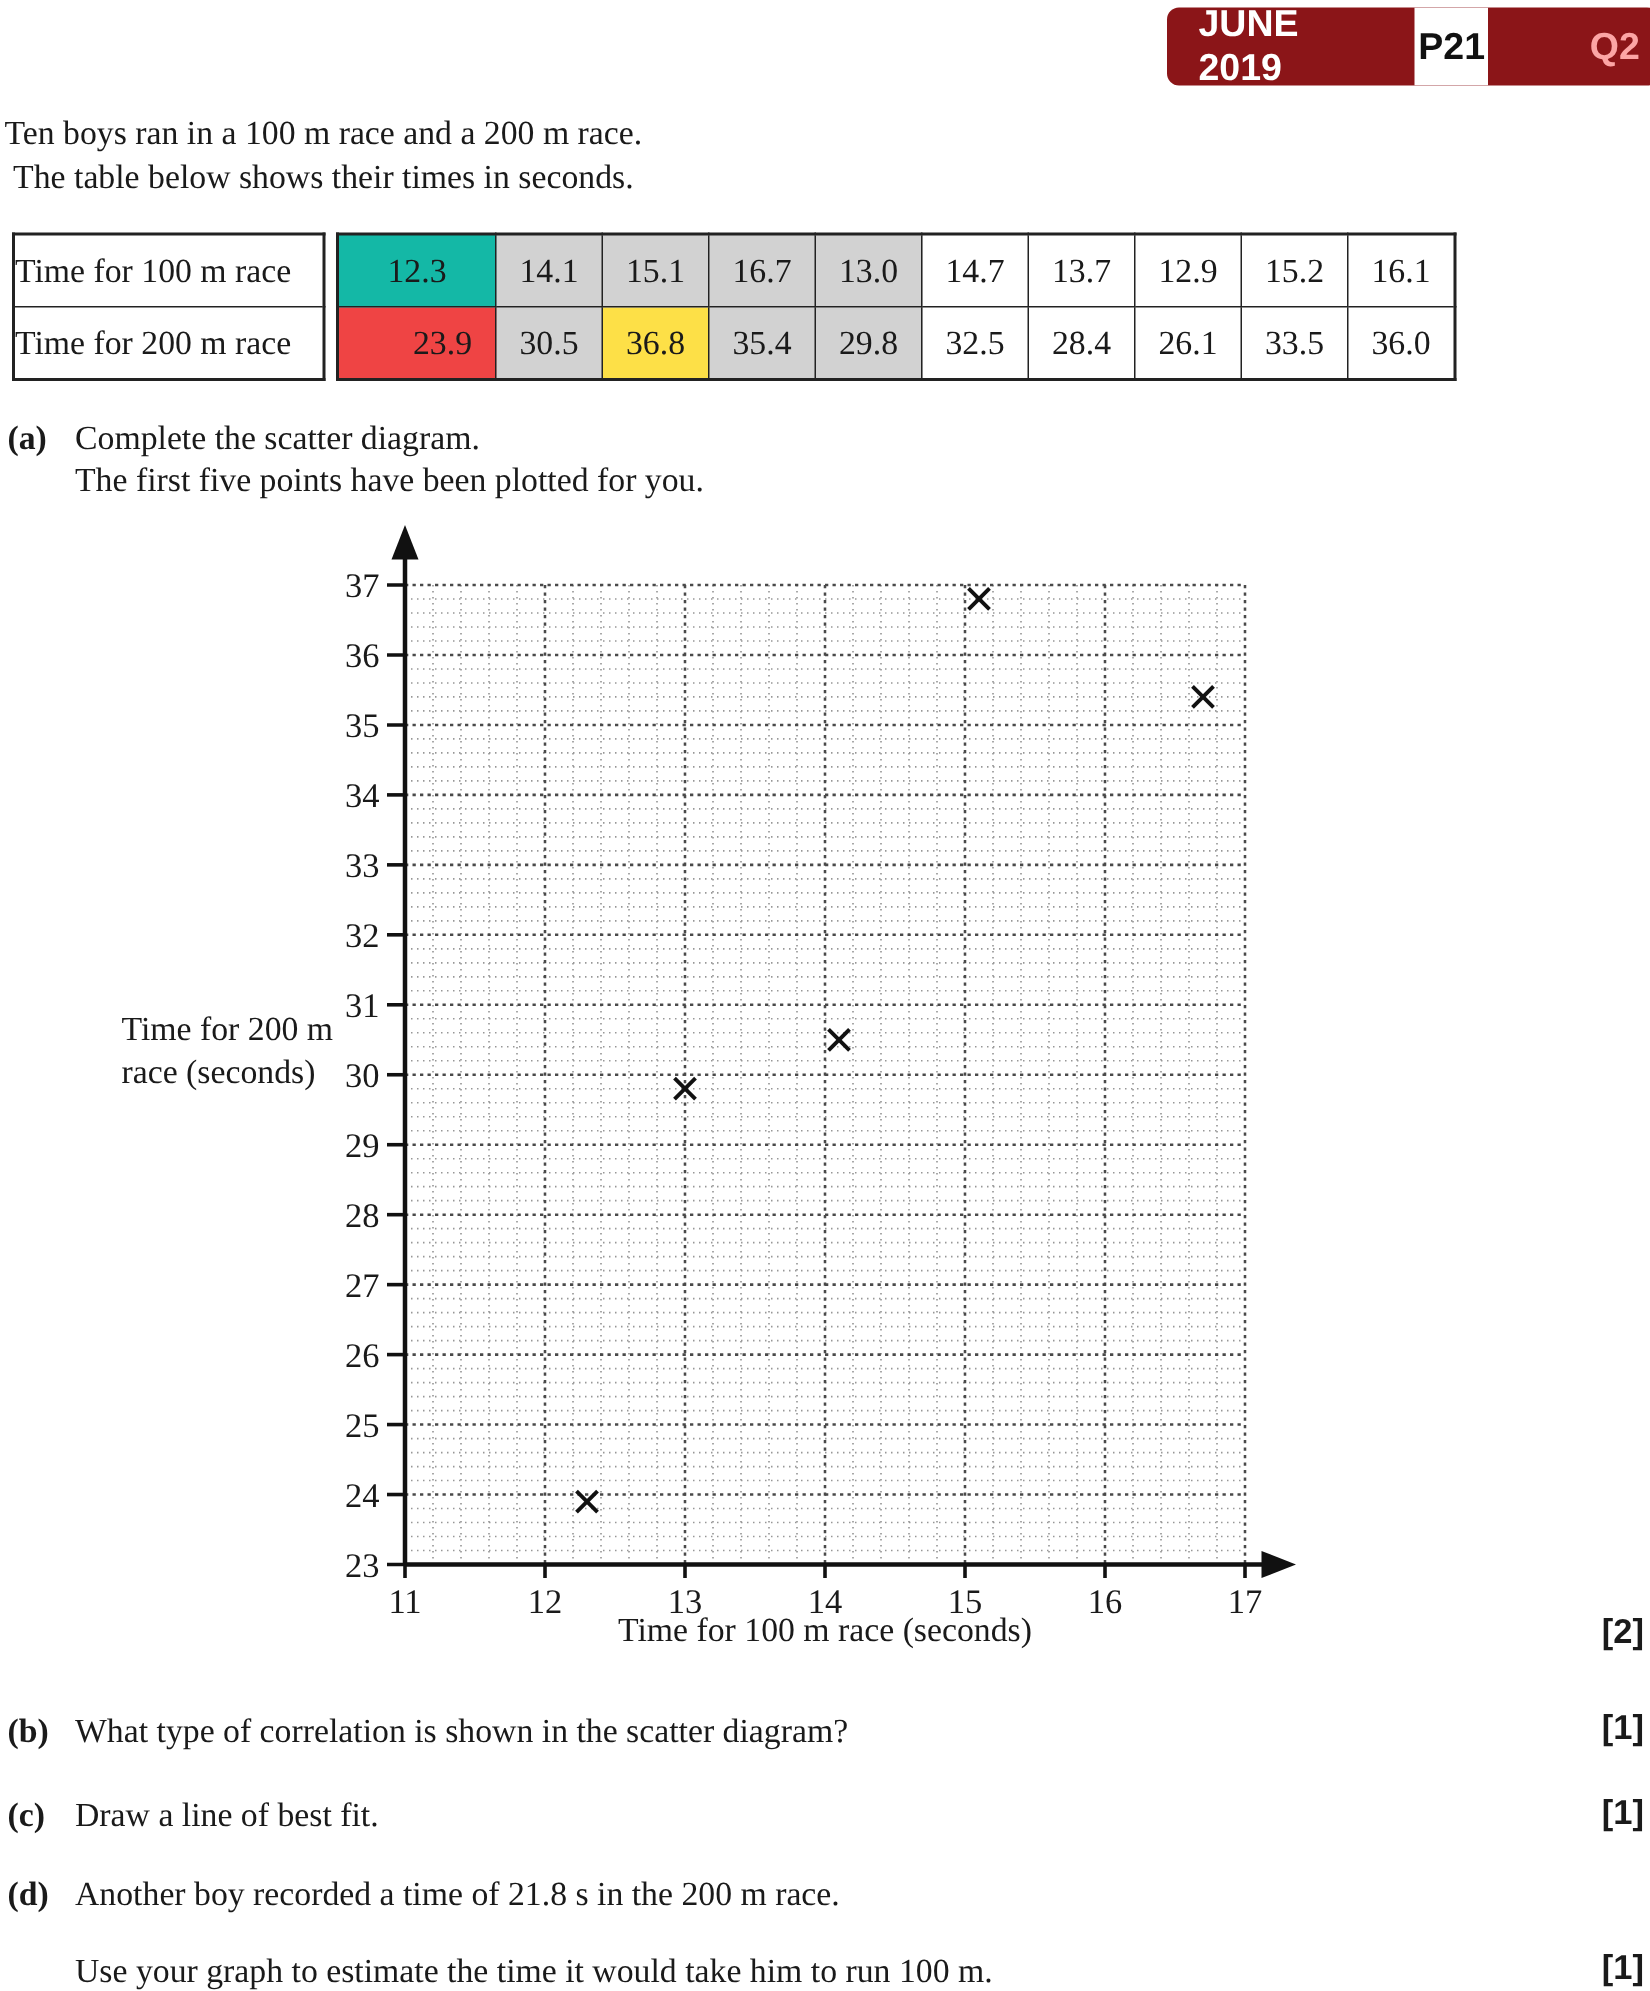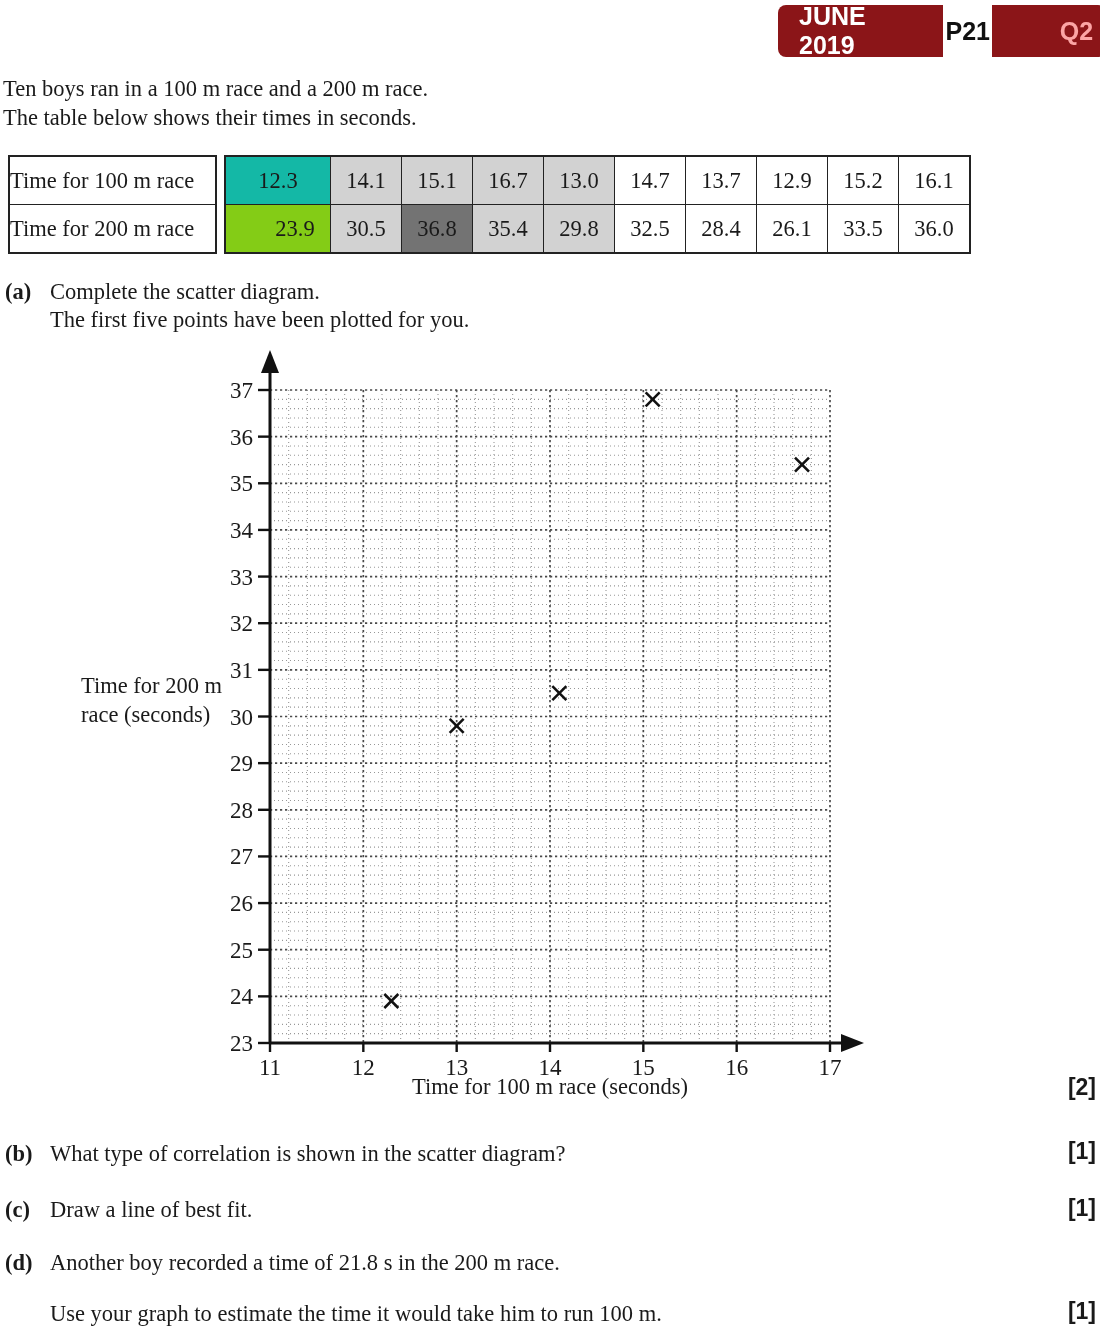--- a/index.html
+++ b/index.html
@@ -11,21 +11,21 @@
   .badge{
     position:absolute; top:5px; left:778px; height:52px; display:flex;
     border-radius:8px; overflow:hidden;
     font-family:"Liberation Sans", sans-serif; font-weight:bold; font-size:25px;gap:24px;
   }
   .badge .seg{display:flex; align-items:center; justify-content:center;}
   .seg-session{padding:0 21px;}
   .seg-paper{width:64px;}
   .seg-question{width:76px;}
   
-  .intro{position:absolute; left:3px; top:75px; font-size:22.5px; line-height:28.5px;}
+  .intro{position:absolute; left:3px; top:75px; font-size:22.5px; line-height:28.5px;text-align:center;}
   
   .tablewrap{position:absolute; left:8px; top:155px; display:flex; gap:7px;}
   table{border-collapse:collapse; font-size:22.5px;}
   table.headcol{border:2px solid #222;}
   table.datacols{border:2px solid #222;}
   th.rowhead{
     width:204px; height:45px; font-weight:normal; text-align:left;
     padding-left:0; border:1.6px solid #222;
   }
   td.val{width:68px; height:45px; text-align:center; border:1.6px solid #222;}
@@ -82,23 +82,23 @@
             <td class="val shaded" style="background: rgb(210, 210, 210);">15.1</td>
             <td class="val shaded" style="background: rgb(210, 210, 210);">16.7</td>
             <td class="val shaded" style="background: rgb(210, 210, 210);">13.0</td>
             <td class="val">14.7</td>
             <td class="val">13.7</td>
             <td class="val">12.9</td>
             <td class="val">15.2</td>
             <td class="val">16.1</td>
           </tr>
           <tr>
-            <td class="val shaded" style="background: #84cc16; padding-left: 35px;">23.9</td>
+            <td class="val shaded" style="background: #ef4444; padding-left: 35px;">23.9</td>
             <td class="val shaded" style="background: rgb(210, 210, 210);">30.5</td>
-            <td class="val shaded" style="background: #737373;">36.8</td>
+            <td class="val shaded" style="background: #fde047;">36.8</td>
             <td class="val shaded" style="background: rgb(210, 210, 210);">35.4</td>
             <td class="val shaded" style="background: rgb(210, 210, 210);">29.8</td>
             <td class="val">32.5</td>
             <td class="val">28.4</td>
             <td class="val">26.1</td>
             <td class="val">33.5</td>
             <td class="val">36.0</td>
           </tr>
         </tbody>
     </table>

